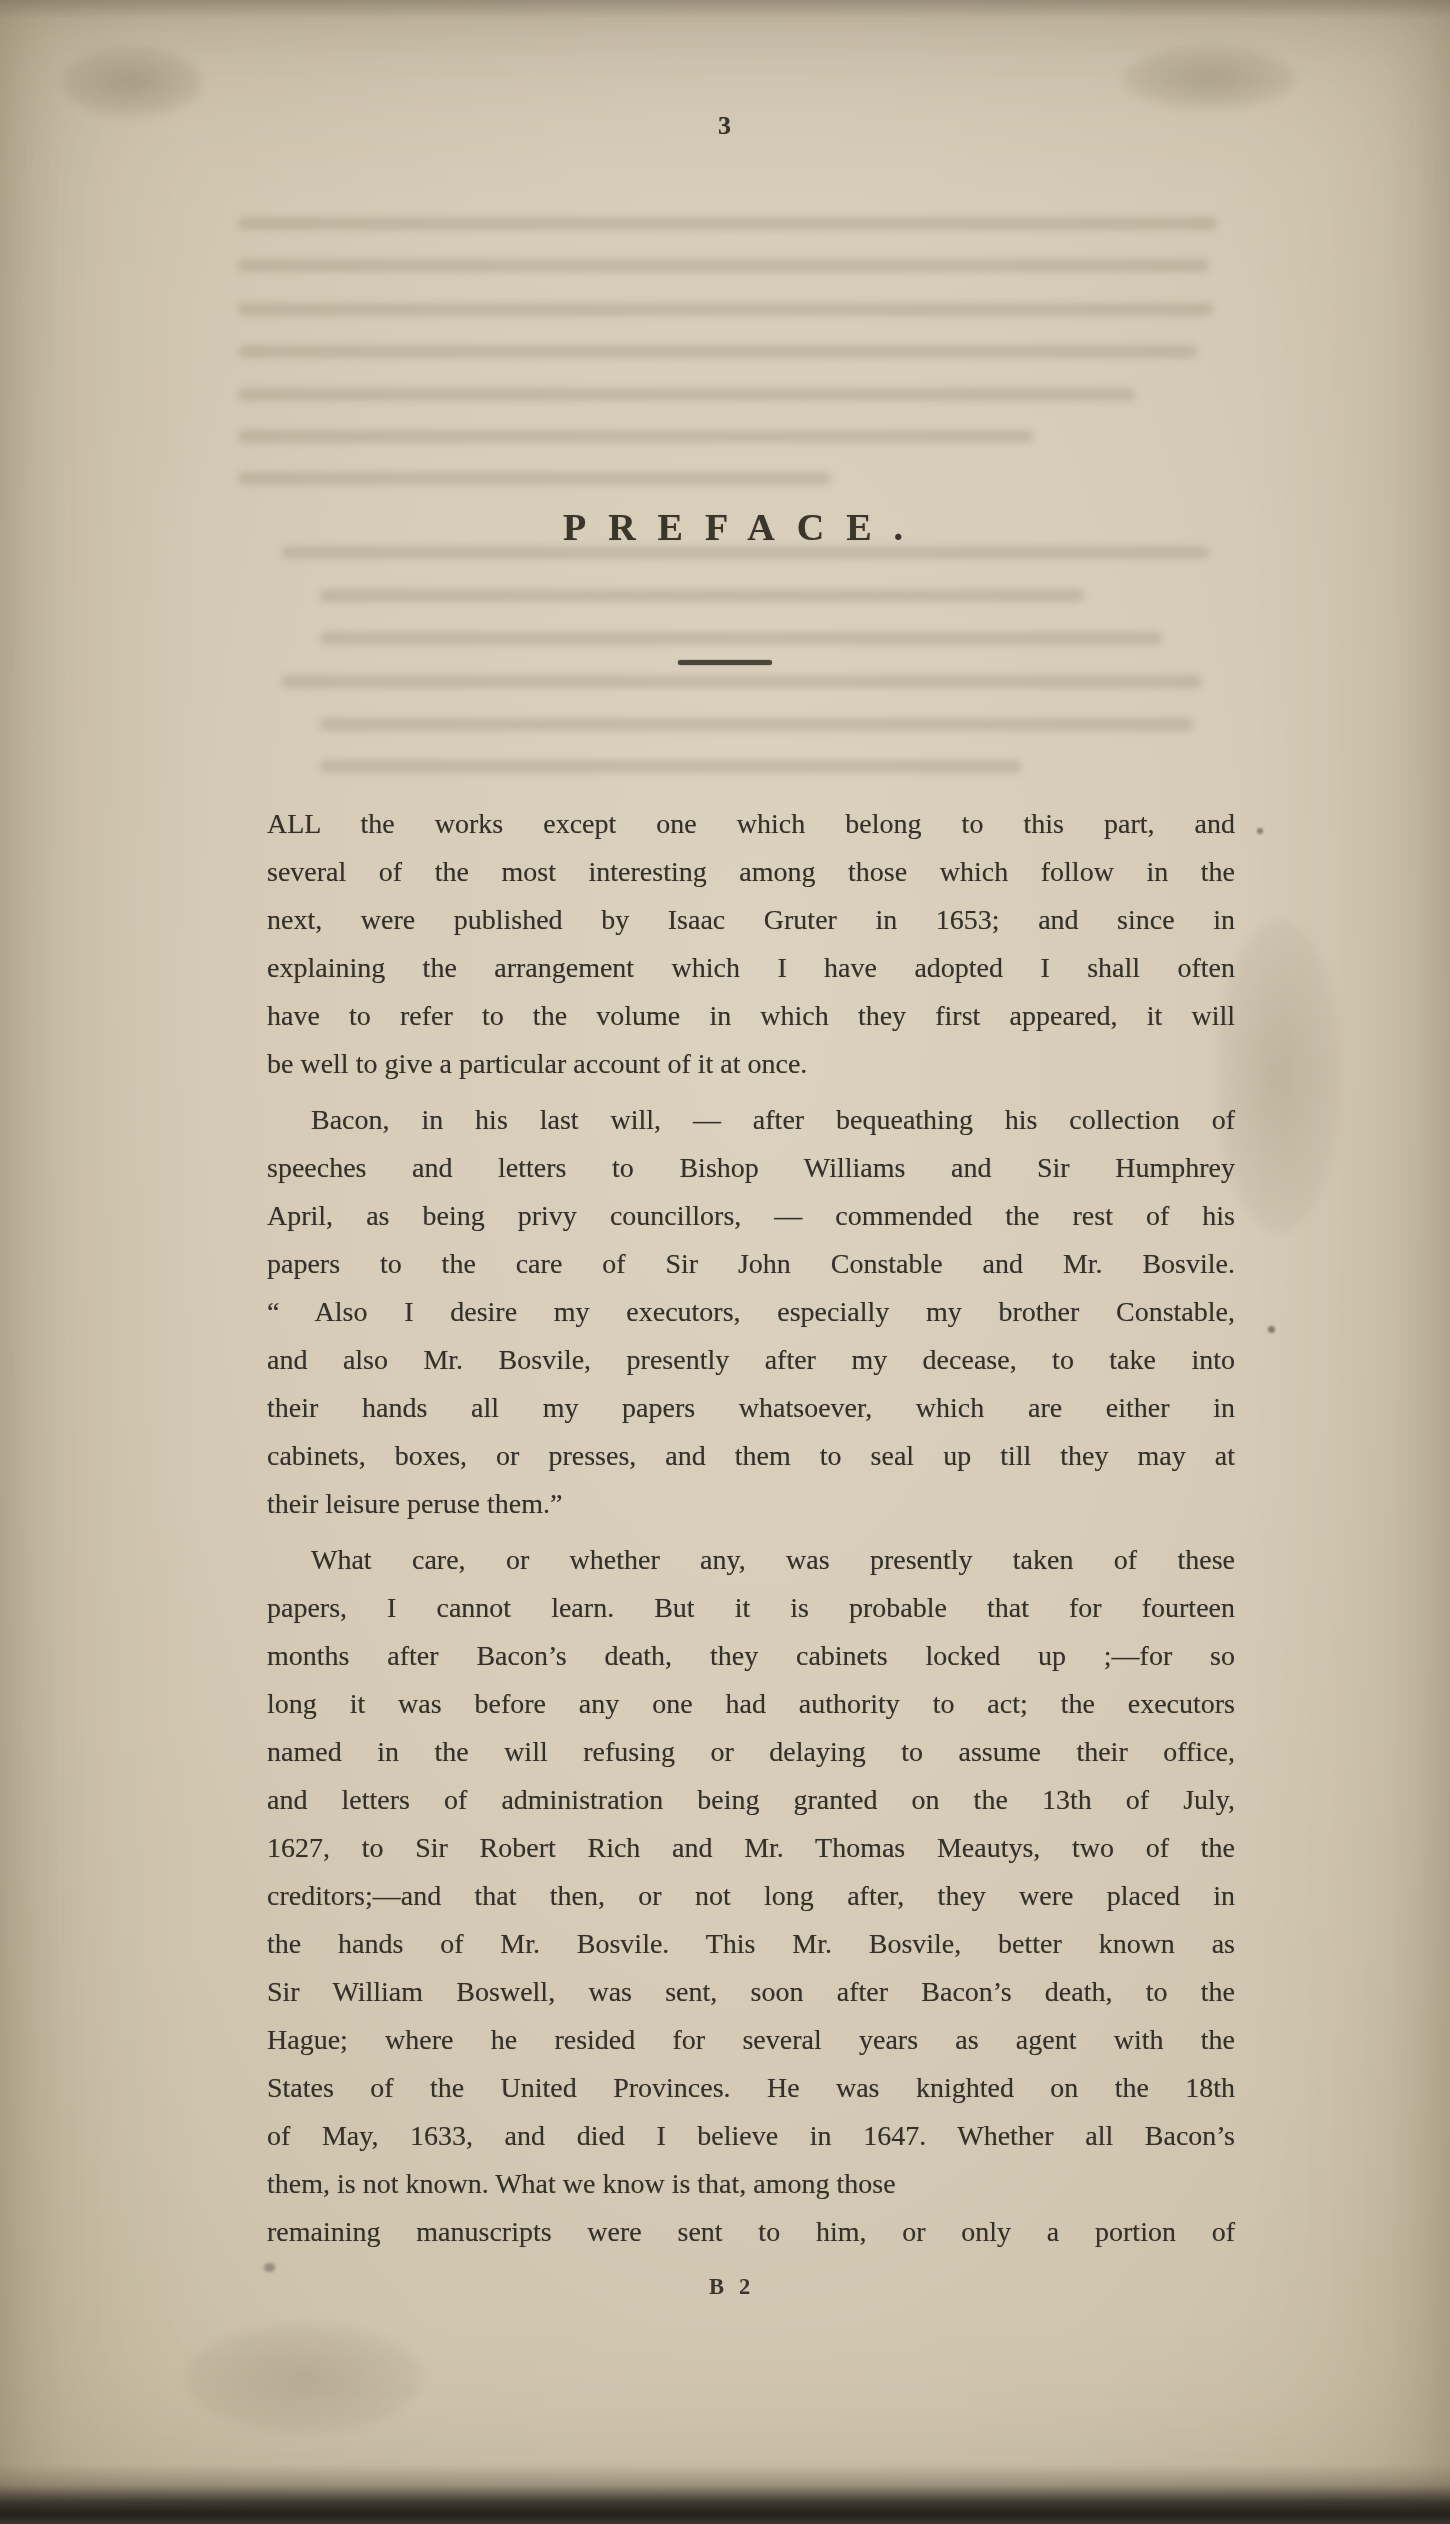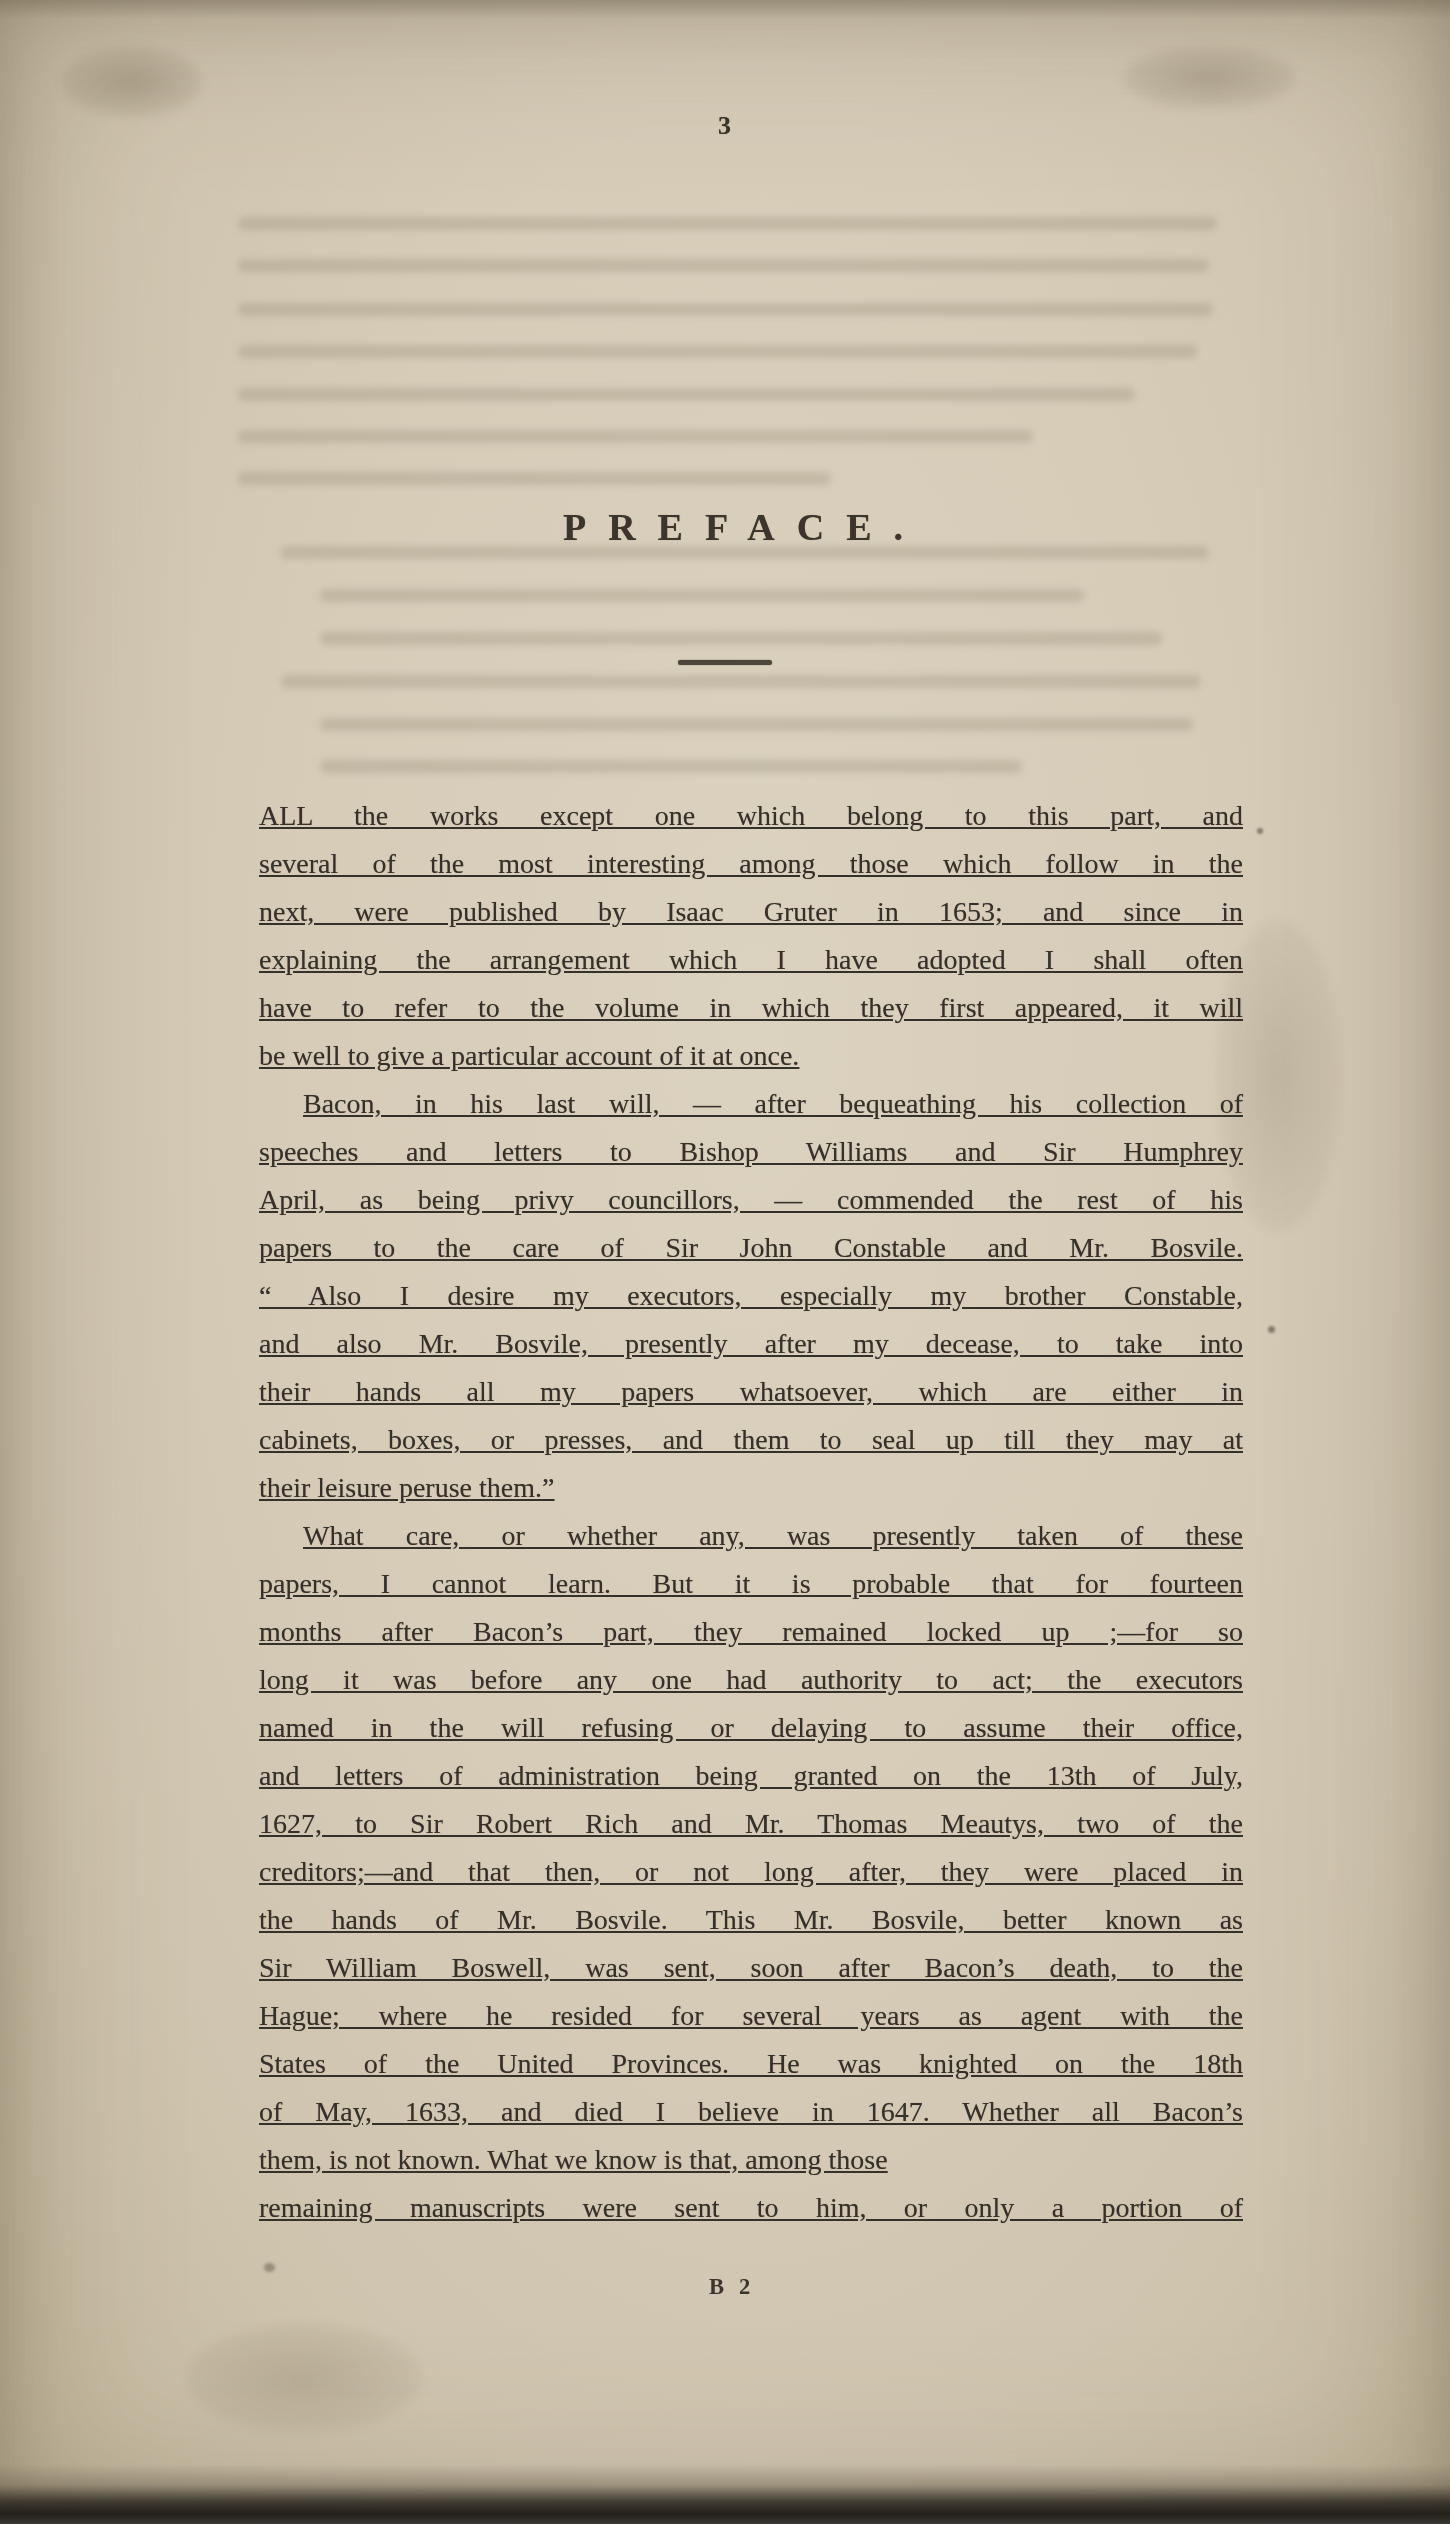--- a/index.html
+++ b/index.html
@@ -100,21 +100,21 @@
     position: absolute;
     top: 792px;
     left: 259px;
     width: 984px;
     font-size: 28px;
     line-height: 48px;
     color: #34312a;
     text-shadow: 0 0 0.8px rgba(52, 49, 42, 0.42);
   }
 
-  .paragraph { margin: 0; text-decoration: underline; }
+  .paragraph { margin: 8px; }
 
   .text-line {
     text-align: justify;
     text-align-last: justify;
     white-space: normal;
   }
   .text-line.last-line {
     text-align-last: left;
   }
   .text-line.indented {
@@ -217,21 +217,21 @@
           <div class="text-line">papers to the care of Sir John Constable and Mr. Bosvile.</div>
           <div class="text-line">“ Also I desire my executors, especially my brother Constable,</div>
           <div class="text-line">and also Mr. Bosvile, presently after my decease, to take into</div>
           <div class="text-line">their hands all my papers whatsoever, which are either in</div>
           <div class="text-line">cabinets, boxes, or presses, and them to seal up till they may at</div>
           <div class="text-line last-line">their leisure peruse them.”</div>
         </div>
         <div class="paragraph">
           <div class="text-line indented">What care, or whether any, was presently taken of these</div>
           <div class="text-line">papers, I cannot learn. But it is probable that for fourteen</div>
-          <div class="text-line">months after Bacon’s part, they remained locked up ;—for so</div>
+          <div class="text-line">months after Bacon’s death, they cabinets locked up ;—for so</div>
           <div class="text-line">long it was before any one had authority to act; the executors</div>
           <div class="text-line">named in the will refusing or delaying to assume their office,</div>
           <div class="text-line">and letters of administration being granted on the 13th of July,</div>
           <div class="text-line">1627, to Sir Robert Rich and Mr. Thomas Meautys, two of the</div>
           <div class="text-line">creditors;—and that then, or not long after, they were placed in</div>
           <div class="text-line">the hands of Mr. Bosvile. This Mr. Bosvile, better known as</div>
           <div class="text-line">Sir William Boswell, was sent, soon after Bacon’s death, to the</div>
           <div class="text-line">Hague; where he resided for several years as agent with the</div>
           <div class="text-line">States of the United Provinces. He was knighted on the 18th</div>
           <div class="text-line">of May, 1633, and died I believe in 1647. Whether all Bacon’s</div>

